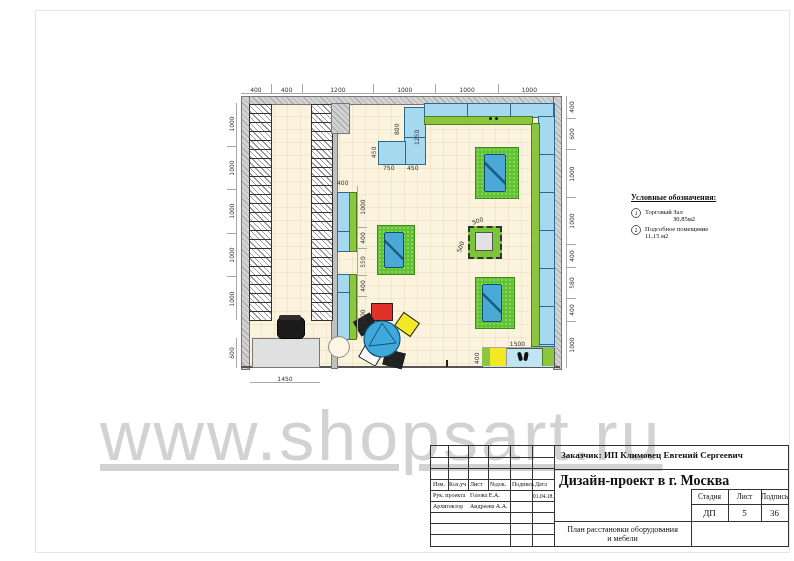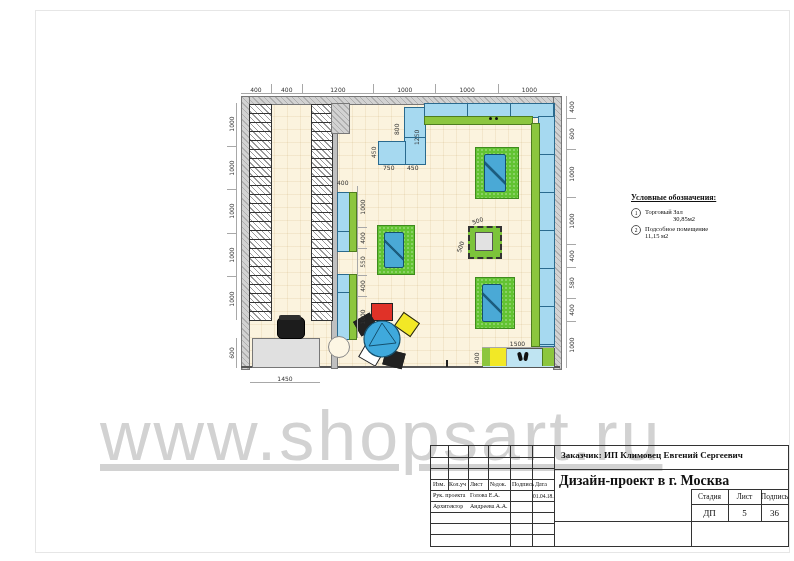--- a/index.html
+++ b/index.html
@@ -286,13 +286,17 @@
   <div class="tbtext" style="left:39px;top:57px;font-size:6px;">Андреева А.А.</div>
 
   <div class="tbtext" style="left:130px;top:4px;font-size:9px;font-weight:bold;">Заказчик:  ИП Климовец Евгений Сергеевич</div>
   <div class="tbtext" style="left:128px;top:27px;font-size:14px;font-weight:bold;">Дизайн-проект в г. Москва</div>
   <div class="cell-center" style="left:260px;top:43px;width:37px;height:15px;font-size:7.5px;">Стадия</div>
   <div class="cell-center" style="left:297px;top:43px;width:33px;height:15px;font-size:7.5px;">Лист</div>
   <div class="cell-center" style="left:330px;top:43px;width:27px;height:15px;font-size:7.5px;">Подпись</div>
   <div class="cell-center" style="left:260px;top:58px;width:37px;height:17px;font-size:9px;">ДП</div>
   <div class="cell-center" style="left:297px;top:58px;width:33px;height:17px;font-size:9px;">5</div>
   <div class="cell-center" style="left:330px;top:58px;width:27px;height:17px;font-size:9px;">36</div>
+  <div class="cell-center" style="left:123px;top:75px;width:137px;height:25px;font-size:8px;flex-direction:column;">
+    <div>План расстановки оборудования</div>
+    <div>и мебели</div>
+  </div>
 </div>
 
 </body></html>

